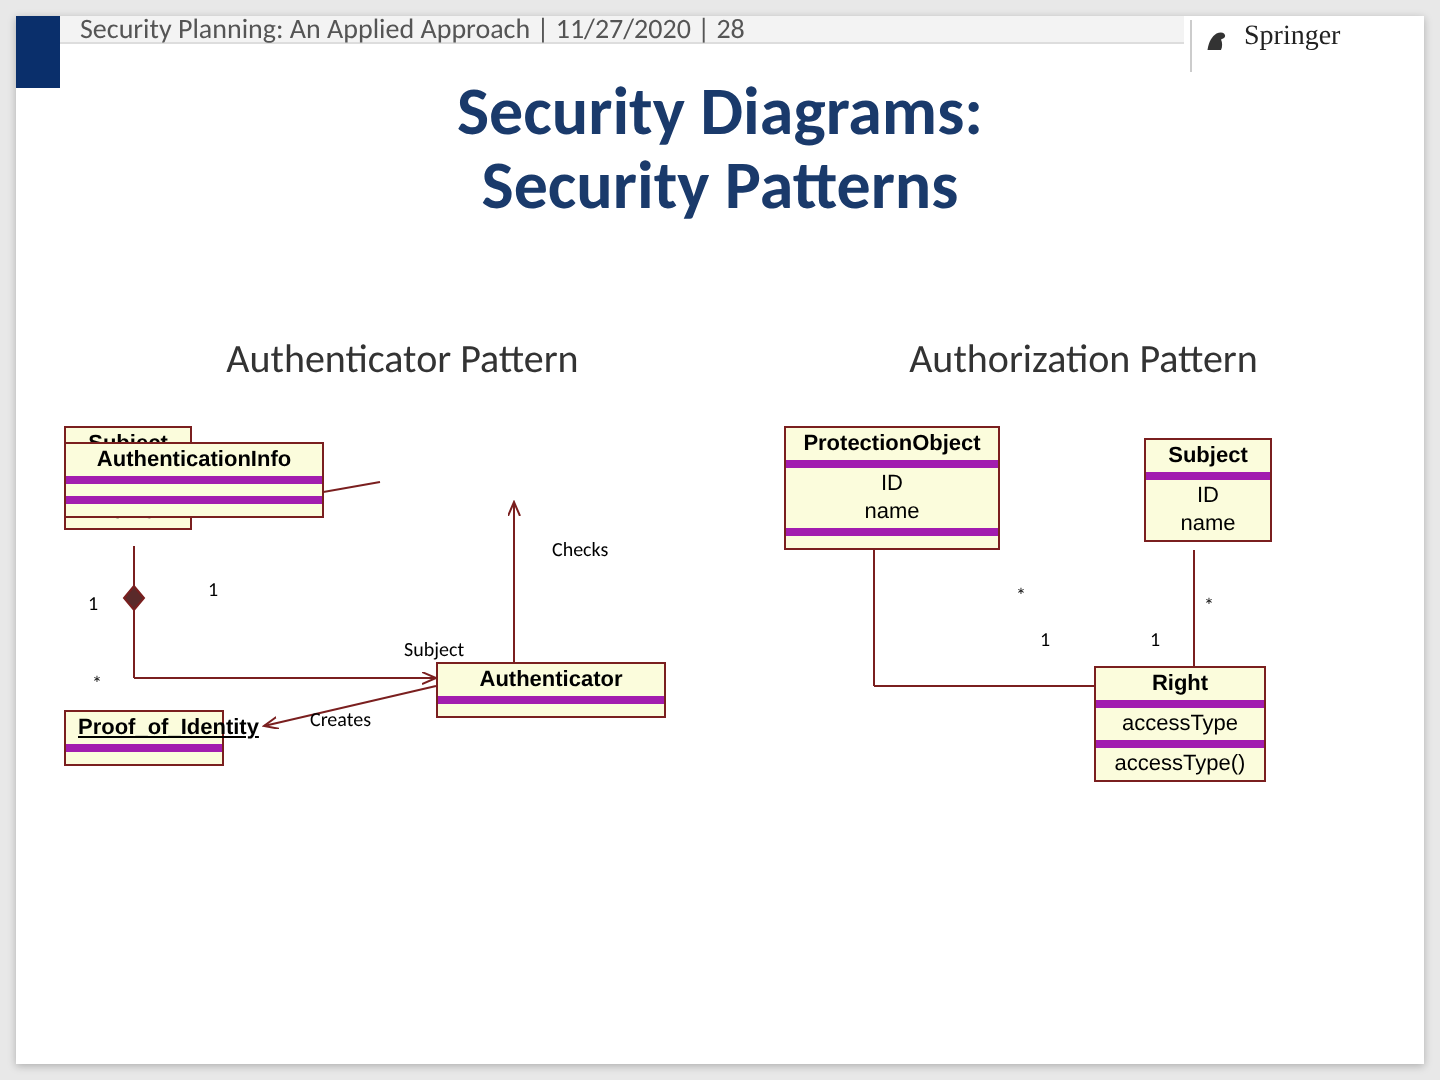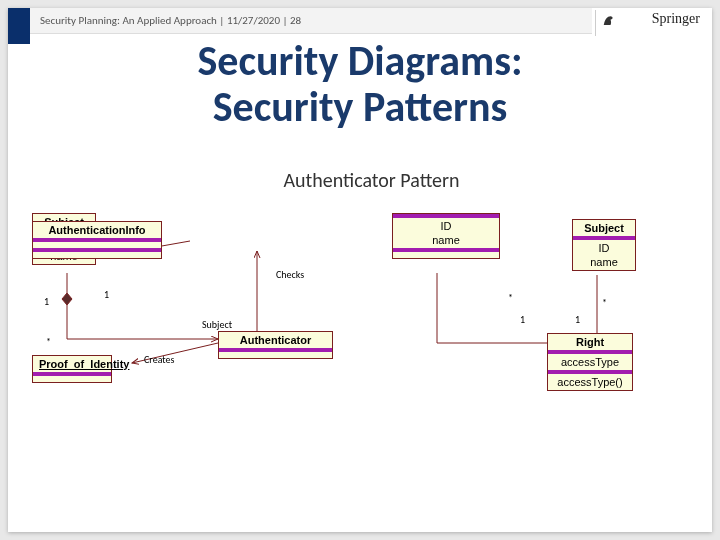--- a/index.html
+++ b/index.html
@@ -29,37 +29,36 @@
   }
   .blue-block {
     position: absolute;
     top: 0; left: 0;
     width: 22px; height: 36px;
     background: #0a2f6b;
   }
   .gray-strip {
     position: absolute;
     top: 0; left: 22px; right: 120px;
-    height: 26px;
+    height: 14px;
     background: #f3f3f3;
     border-bottom: 1px solid #ddd;
     padding-left: 10px;
     display: flex;
     align-items: center;
-    font-size: 11px;
+    font-size: 14px;
     color: #555;
   }
   .logo {
     position: absolute;
     top: 2px; right: 12px;
     width: 100px;
     display: flex;
     align-items: center;
     gap: 4px;
-    justify-content: space-between;
   }
   .logo-horse {
     width: 18px; height: 18px;
     color: #333;
   }
   .logo-text {
     font-family: Georgia, serif;
     font-size: 14px;
     color: #222;
   }
@@ -69,21 +68,21 @@
     right: 116px;
     width: 1px;
     height: 26px;
     background: #ccc;
   }
   
   .title {
     position: absolute;
     top: 30px; left: 0; right: 0;
     text-align: center;
-    font-size: 42px;
+    font-size: 34px;
     font-weight: bold;
     color: #1a3a6b;
     line-height: 1.1;
   }
   
   .subheads {
     position: absolute;
     top: 160px; left: 0; right: 0;
     display: flex;
     margin-left: 23px;
@@ -150,20 +149,21 @@
     </div>
   </div>
 
   <div class="title">
     <div>Security Diagrams:</div>
     <div>Security Patterns</div>
   </div>
 
   <div class="subheads">
     <div class="subhead">Authenticator Pattern</div>
+    <div class="subhead">Authorization Pattern</div>
   </div>
 
   <div class="canvas">
 
     <svg class="lines">
       <defs>
         <marker id="arrow" markerWidth="8" markerHeight="8" refX="7" refY="3" orient="auto">
           <path d="M0,0 L7,3 L0,6" fill="none" stroke="#7a1f1f" stroke-width="1"></path>
         </marker>
       </defs>
@@ -203,26 +203,27 @@
       <div class="sec"></div>
     </div>
 
     <div class="uml" style="left:0; top:142px; width:80px">
       <div class="name" style="text-decoration:underline">Proof_of_Identity</div>
       <div class="sec"></div>
     </div>
 
     <span class="lbl" style="left:244px; top:55px">Checks</span>
     <span class="lbl" style="left:170px; top:105px">Subject</span>
-    <span class="lbl" style="left:112px; top:140px">Creates</span>
+    <span class="lbl" style="left:123px; top:140px">Creates</span>
     <span class="lbl" style="left:12px; top:82px">1</span>
     <span class="lbl" style="left:72px; top:75px">1</span>
     <span class="lbl" style="left:14px; top:122px">*</span>
 
     <div class="uml" style="left:360px; top:0; width:108px">
+      <div class="name">ProtectionObject</div>
       <div class="sec">ID</div>
       <div class="sec" style="border-top:none;padding-top:0">name</div>
       <div class="sec"></div>
     </div>
 
     <div class="uml" style="left:540px; top:6px; width:64px">
       <div class="name">Subject</div>
       <div class="sec">ID</div>
       <div class="sec" style="border-top:none;padding-top:0">name</div>
     </div>

